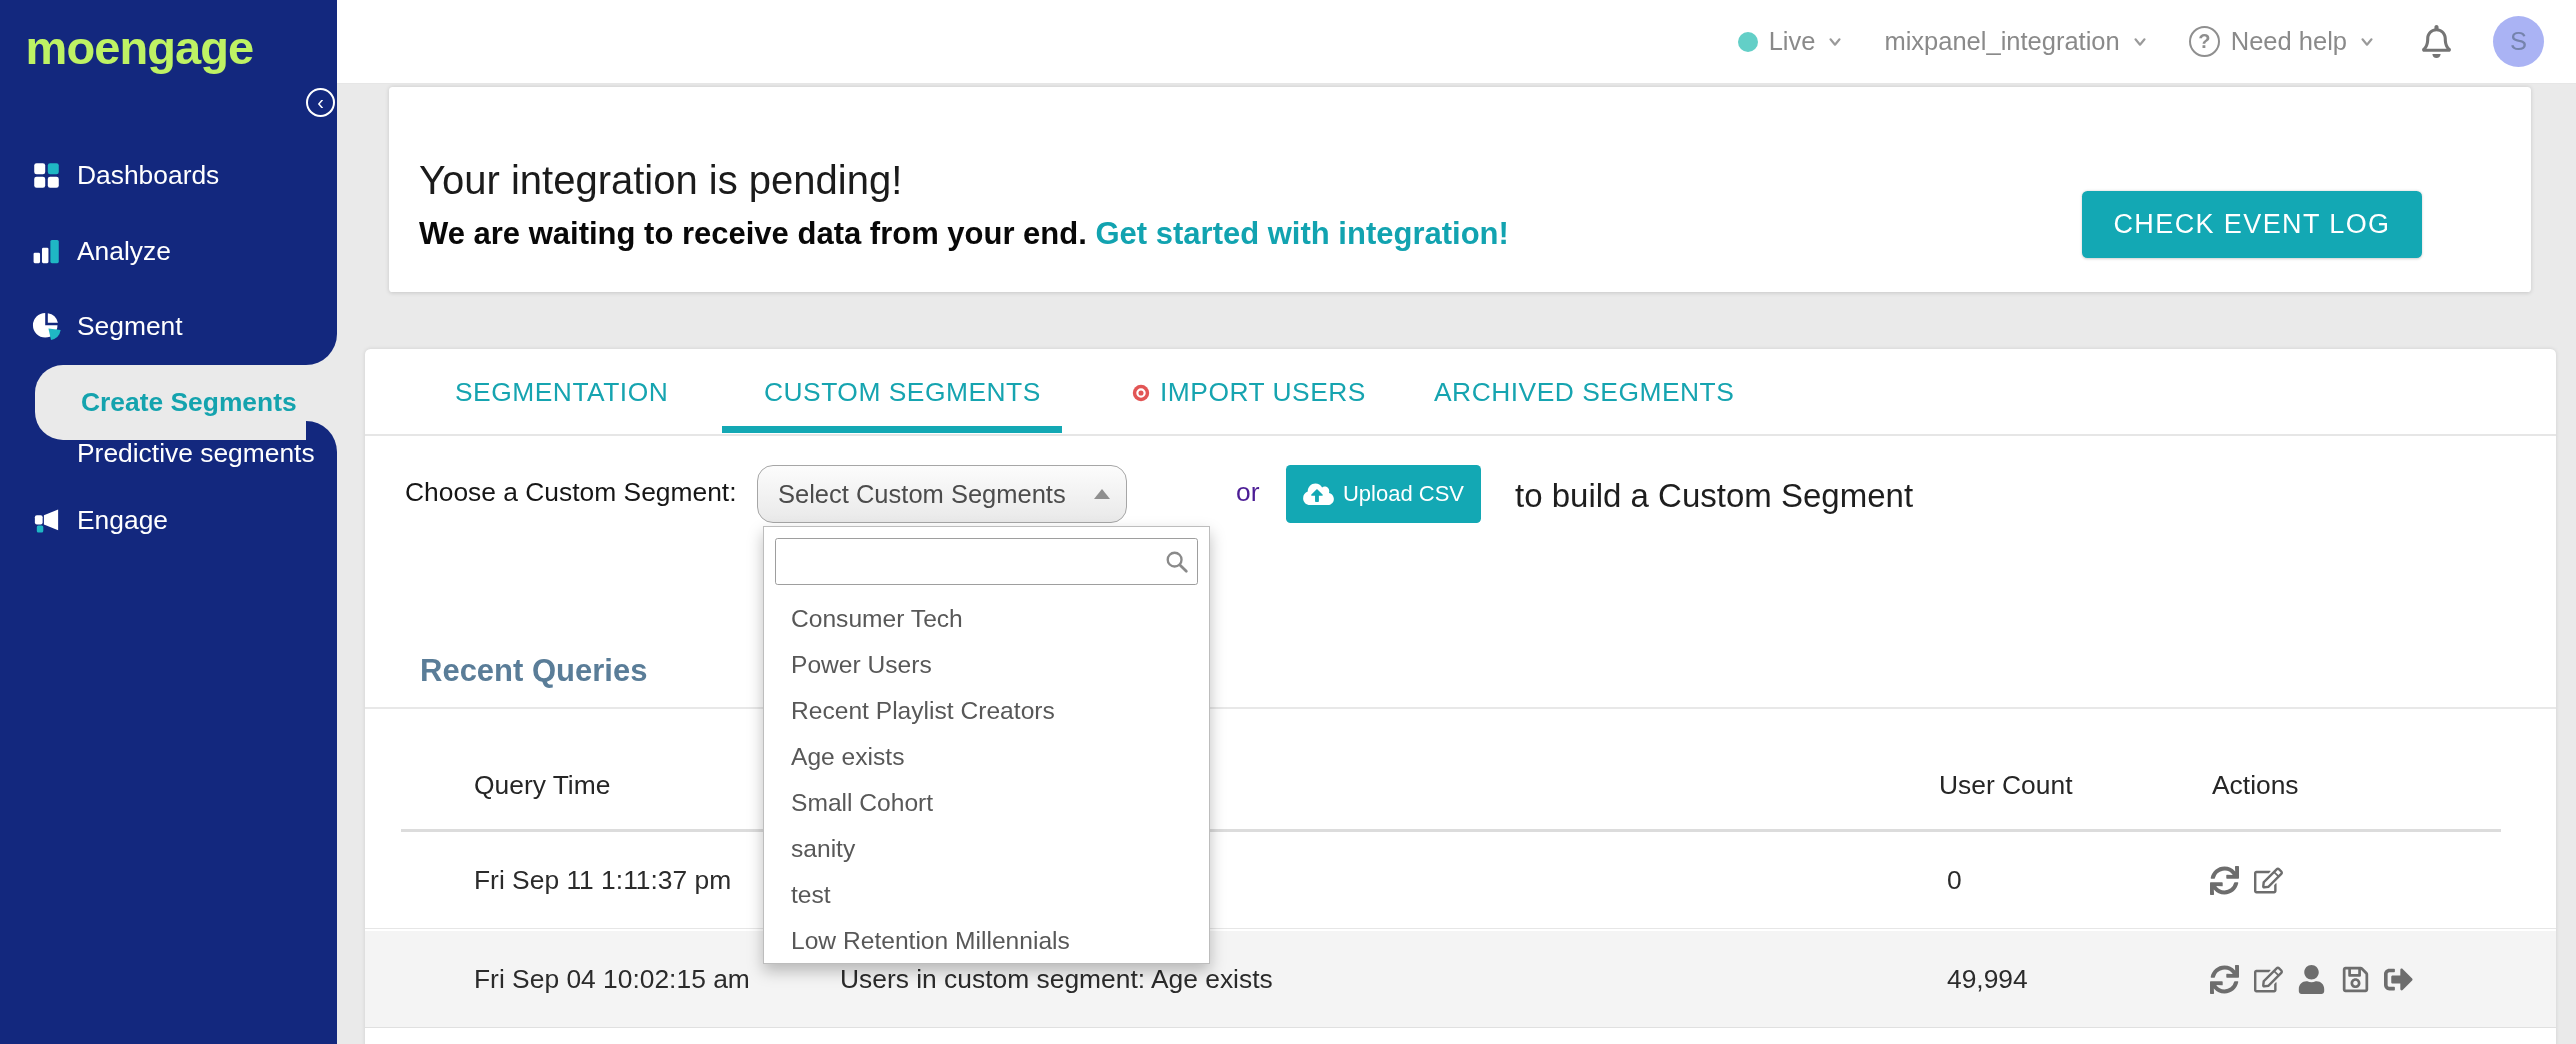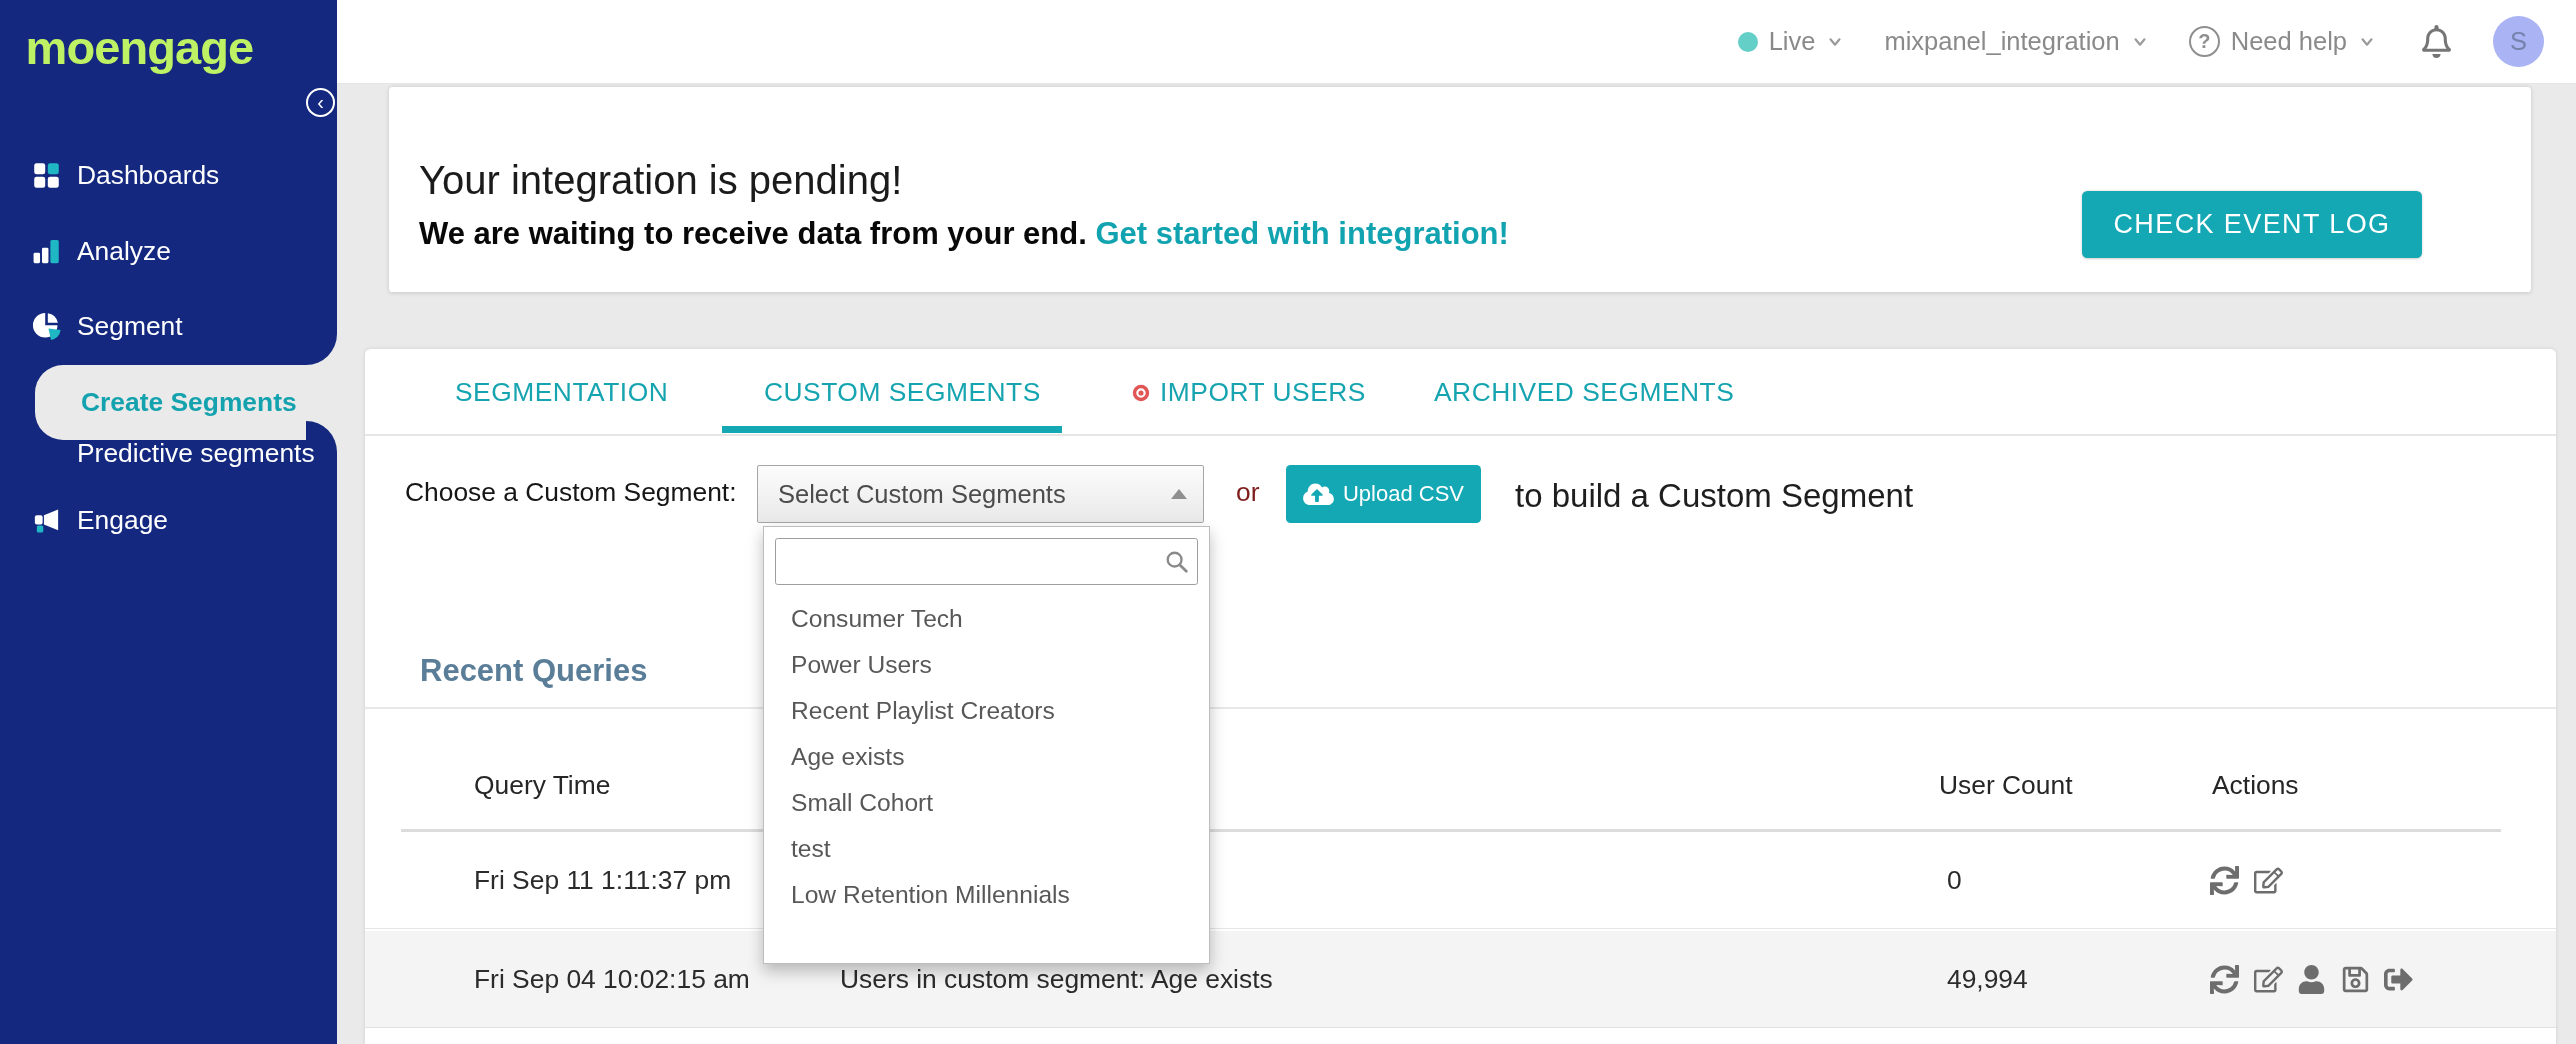--- a/index.html
+++ b/index.html
@@ -54,27 +54,27 @@
   
   .card { position:absolute; left:365px; top:349px; width:2191px; height:696px; background:#fff;
           border-radius:5.5px 5.5px 0 0; box-shadow:0 0.9px 4.6px rgba(0,0,0,.12); z-index:5; }
   .tab { position:absolute; top:27px; height:33px; line-height:33px; color:#16a4b0; font-size:26.4px;
          letter-spacing:0.5px; cursor:pointer; display:flex; align-items:center; gap:9px; }
   .tab-underline { position:absolute; left:357px; top:77px; width:340px; height:7.3px; background:#13a8b4; }
   .tab-divider { position:absolute; left:0; top:85px; width:2191px; height:1.8px; background:#e6e6e6; }
   .imp-dot { width:20px; height:20px; }
 
   .choose-label { position:absolute; left:40px; top:128px; font-size:26.4px; color:#161616; }
-  .segment-select { position:absolute; left:392px; top:116px; width:447px; height:58px; border:1.8px solid #a6a6a6;
-            border-radius:2px; background:linear-gradient(#fcfcfc,#e9e9e9); cursor:pointer;
+  .segment-select { position:absolute; left:392px; top:116px; width:370px; height:58px; border:1.8px solid #a6a6a6;
+            border-radius:16px; background:linear-gradient(#fcfcfc,#e9e9e9); cursor:pointer;
             display:flex; align-items:center;text-align:center; }
   .segment-select .sel-text { margin-left:20px; font-size:25.5px; color:#4c4c4c; }
   .tri-up { position:absolute; right:16.4px; width:0; height:0; border-left:8.2px solid transparent;
             border-right:8.2px solid transparent; border-bottom:10px solid #8f8f8f; }
-  .or-label { position:absolute; left:871px; top:128px; font-size:26.4px; color:#7f1d1d; }
+  .or-label { position:absolute; left:871px; top:128px; font-size:26.4px; color:#4c1d95; }
   .upload-btn { position:absolute; left:921px; top:116px; width:195px; height:58px; background:#13a8b4;
                 border:none; border-radius:4.6px; color:#fff; font-size:22px; font-family:inherit; cursor:pointer;
                 display:flex; align-items:center; justify-content:center; gap:9px; }
   .suffix-label { position:absolute; left:1150px; top:128px; font-size:33px; color:#1e1e1e; }
 
   .dropdown { position:absolute; left:398px; top:177px; width:447px; height:438px; background:#fff;
               border:0.9px solid #bdbdbd; box-shadow:0 7.3px 14.6px rgba(0,0,0,.25); z-index:30; }
   .dd-search { position:absolute; left:11px; top:11px; width:423px; height:47px; border:1.8px solid #9e9e9e;
                border-radius:2.7px; font-size:24px; padding:0 44px 0 12.8px; font-family:inherit; color:#444; }
   .dd-search-icon { position:absolute; right:20px; top:22px; width:25.5px; height:25.5px; }
@@ -183,20 +183,21 @@
       <svg class="dd-search-icon" viewBox="0 0 24 24">
         <circle cx="10" cy="10" r="6.5" fill="none" stroke="#8a8a8a" stroke-width="2.2"></circle>
         <line x1="15" y1="15" x2="21" y2="21" stroke="#8a8a8a" stroke-width="2.6" stroke-linecap="round"></line>
       </svg>
       <div class="dd-list">
         <div class="dd-item">Consumer Tech</div>
         <div class="dd-item">Power Users</div>
         <div class="dd-item">Recent Playlist Creators</div>
         <div class="dd-item">Age exists</div>
         <div class="dd-item">Small Cohort</div>
+        <div class="dd-item">sanity</div>
         <div class="dd-item">test</div>
         <div class="dd-item">Low Retention Millennials</div>
       </div>
     </div>
 
     <div class="rq-title">Recent Queries</div>
     <div class="rq-divider"></div>
 
     <div class="th" style="left:109px">Query Time</div>
     <div class="th" style="left:1574px">User Count</div>

